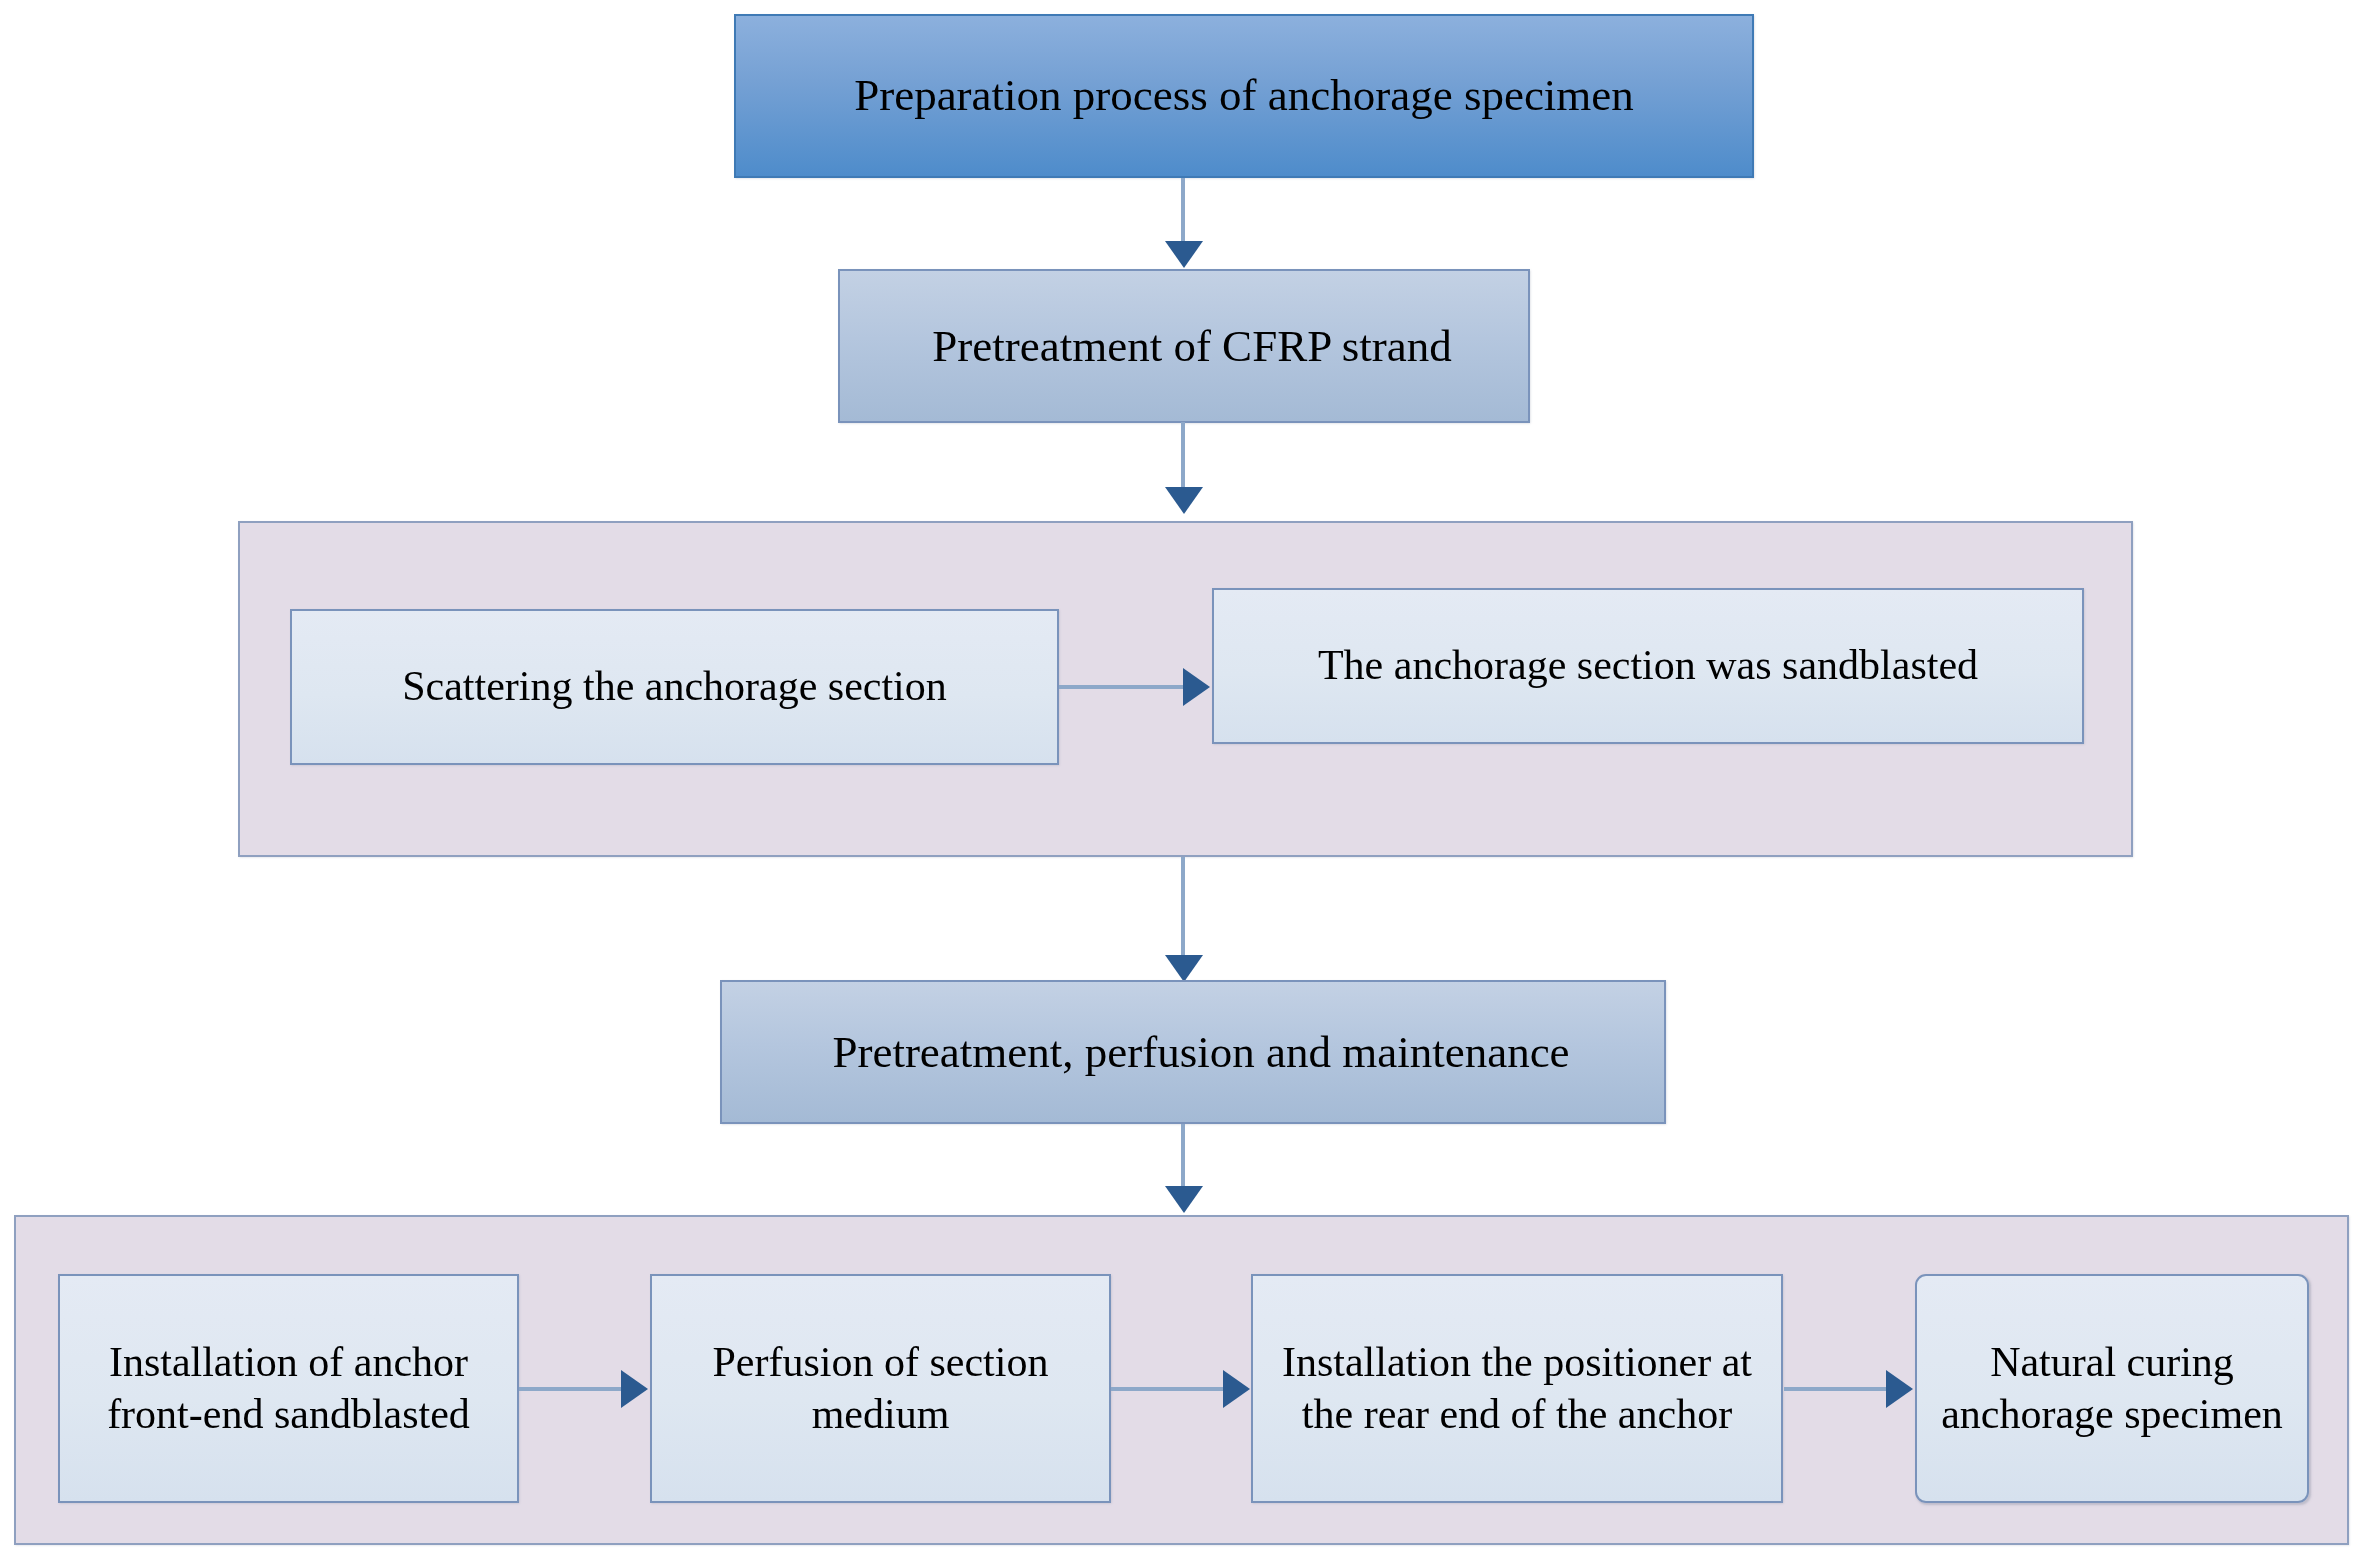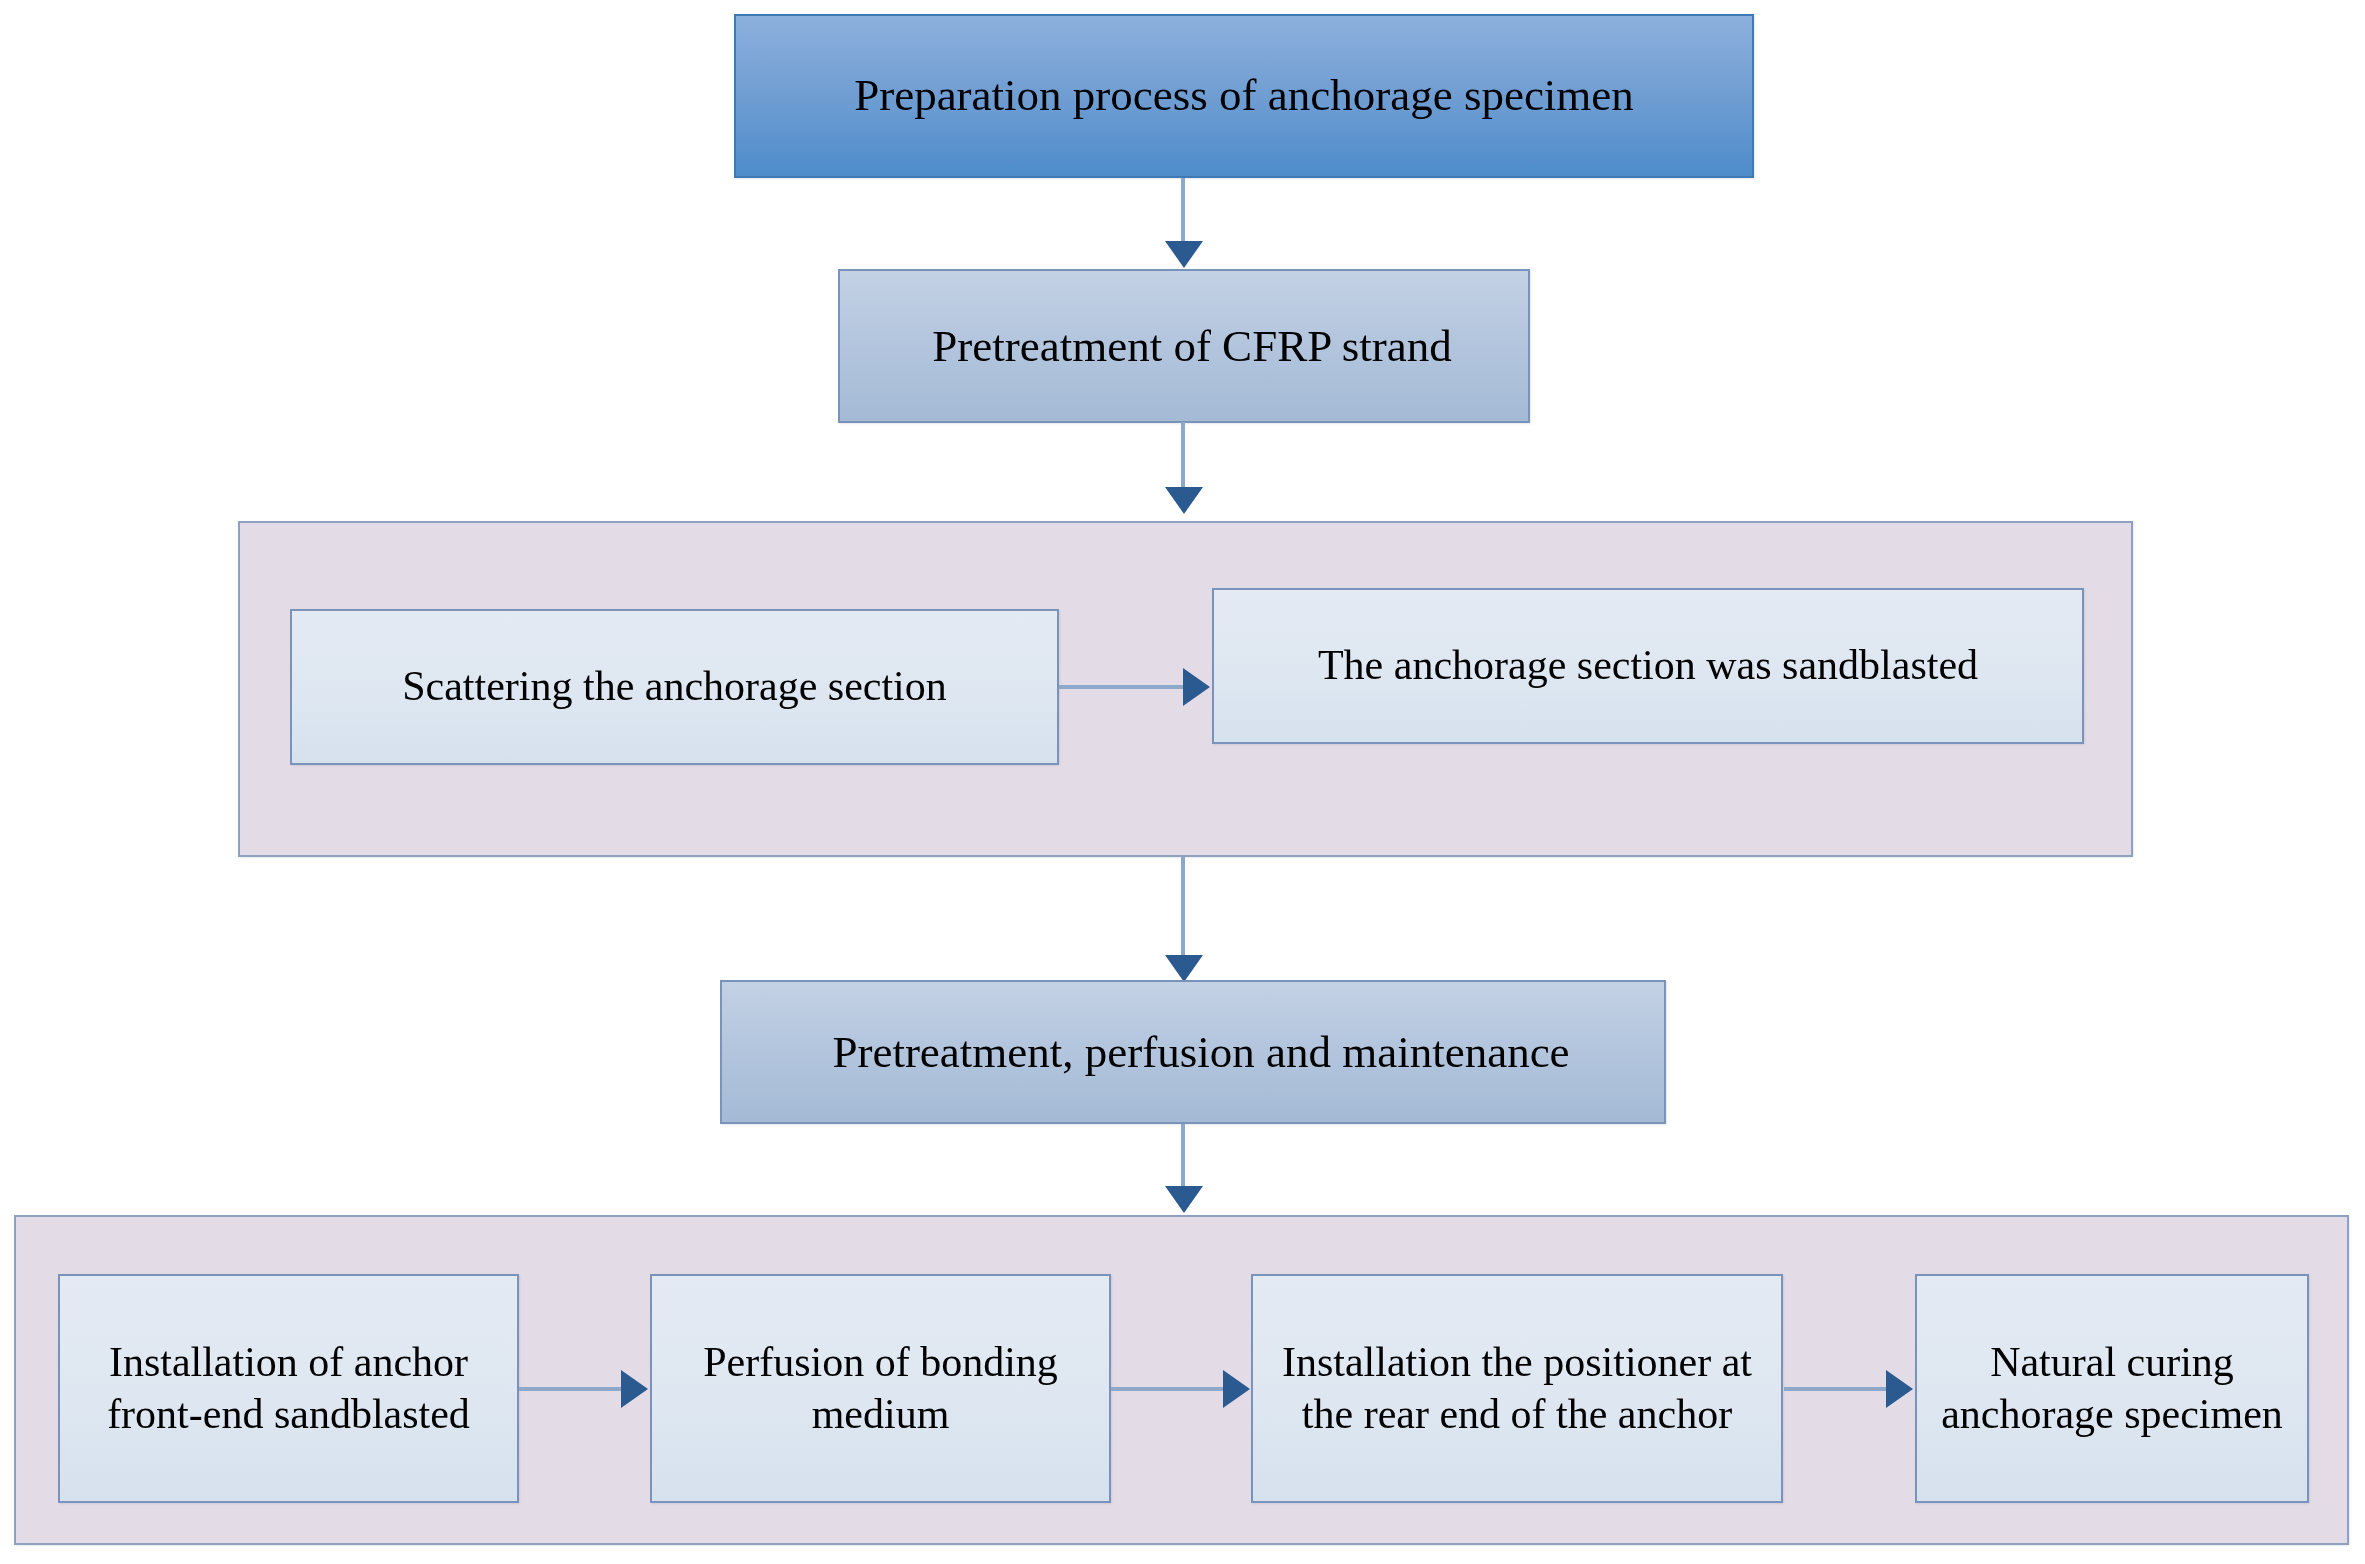--- a/index.html
+++ b/index.html
@@ -141,31 +141,31 @@
   <div class="group" style="left:14.4px; top:1215px; width:2335px; height:330px;"></div>
 
   <div class="node node--inner" style="left:58px; top:1274px; width:461px; height:229px;">
     <span>Installation of anchor front-end sandblasted</span>
   </div>
 
   <div class="hline" style="left:519px; top:1387px; width:104px;"></div>
   <div class="arrow-right" style="left:621px; top:1370px;"></div>
 
   <div class="node node--inner" style="left:650px; top:1274px; width:461px; height:229px;">
-    <span>Perfusion of bonding medium</span>
+    <span>Perfusion of section medium</span>
   </div>
 
   <div class="hline" style="left:1111px; top:1387px; width:113px;"></div>
   <div class="arrow-right" style="left:1223px; top:1370px;"></div>
 
   <div class="node node--inner" style="left:1251px; top:1274px; width:532px; height:229px;">
     <span>Installation the positioner at the rear end of the anchor</span>
   </div>
 
   <div class="hline" style="left:1784px; top:1387px; width:105px;"></div>
   <div class="arrow-right" style="left:1886px; top:1370px;"></div>
 
-  <div class="node node--inner" style="left:1915px; top:1274px; width:394px; height:229px;">
+  <div class="node node--inner" style="left:1915px; top:1274px; width:394px; height:229px;border-radius:11px;">
     <span>Natural curing anchorage specimen</span>
   </div>
 
 </div>
 
 
 </body></html>

